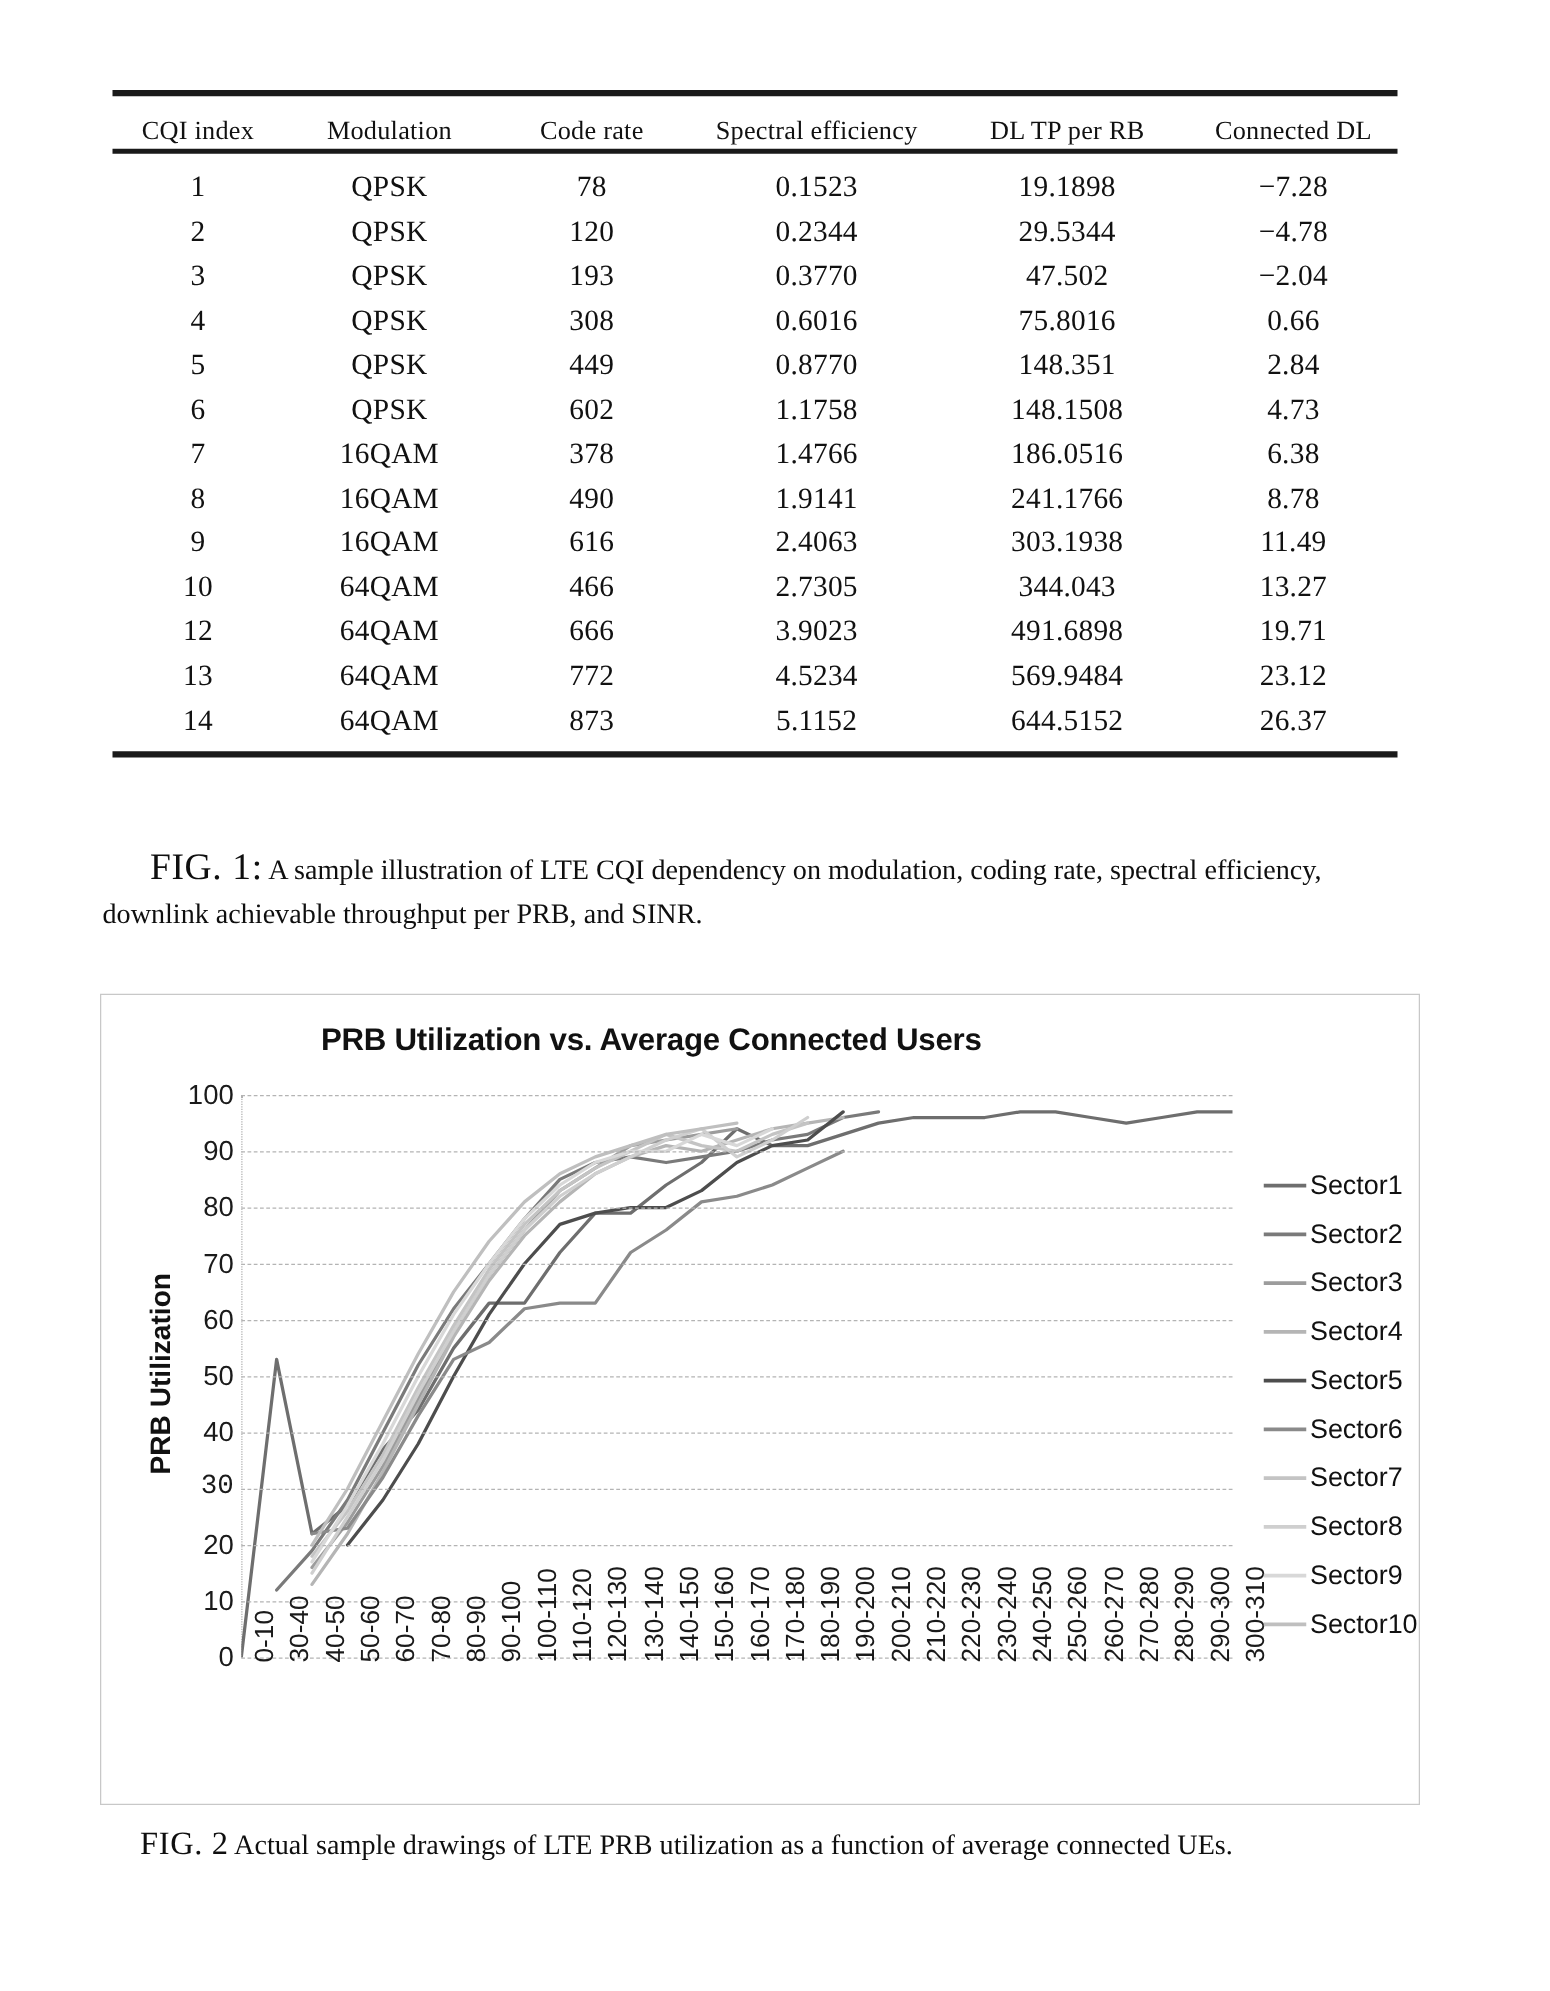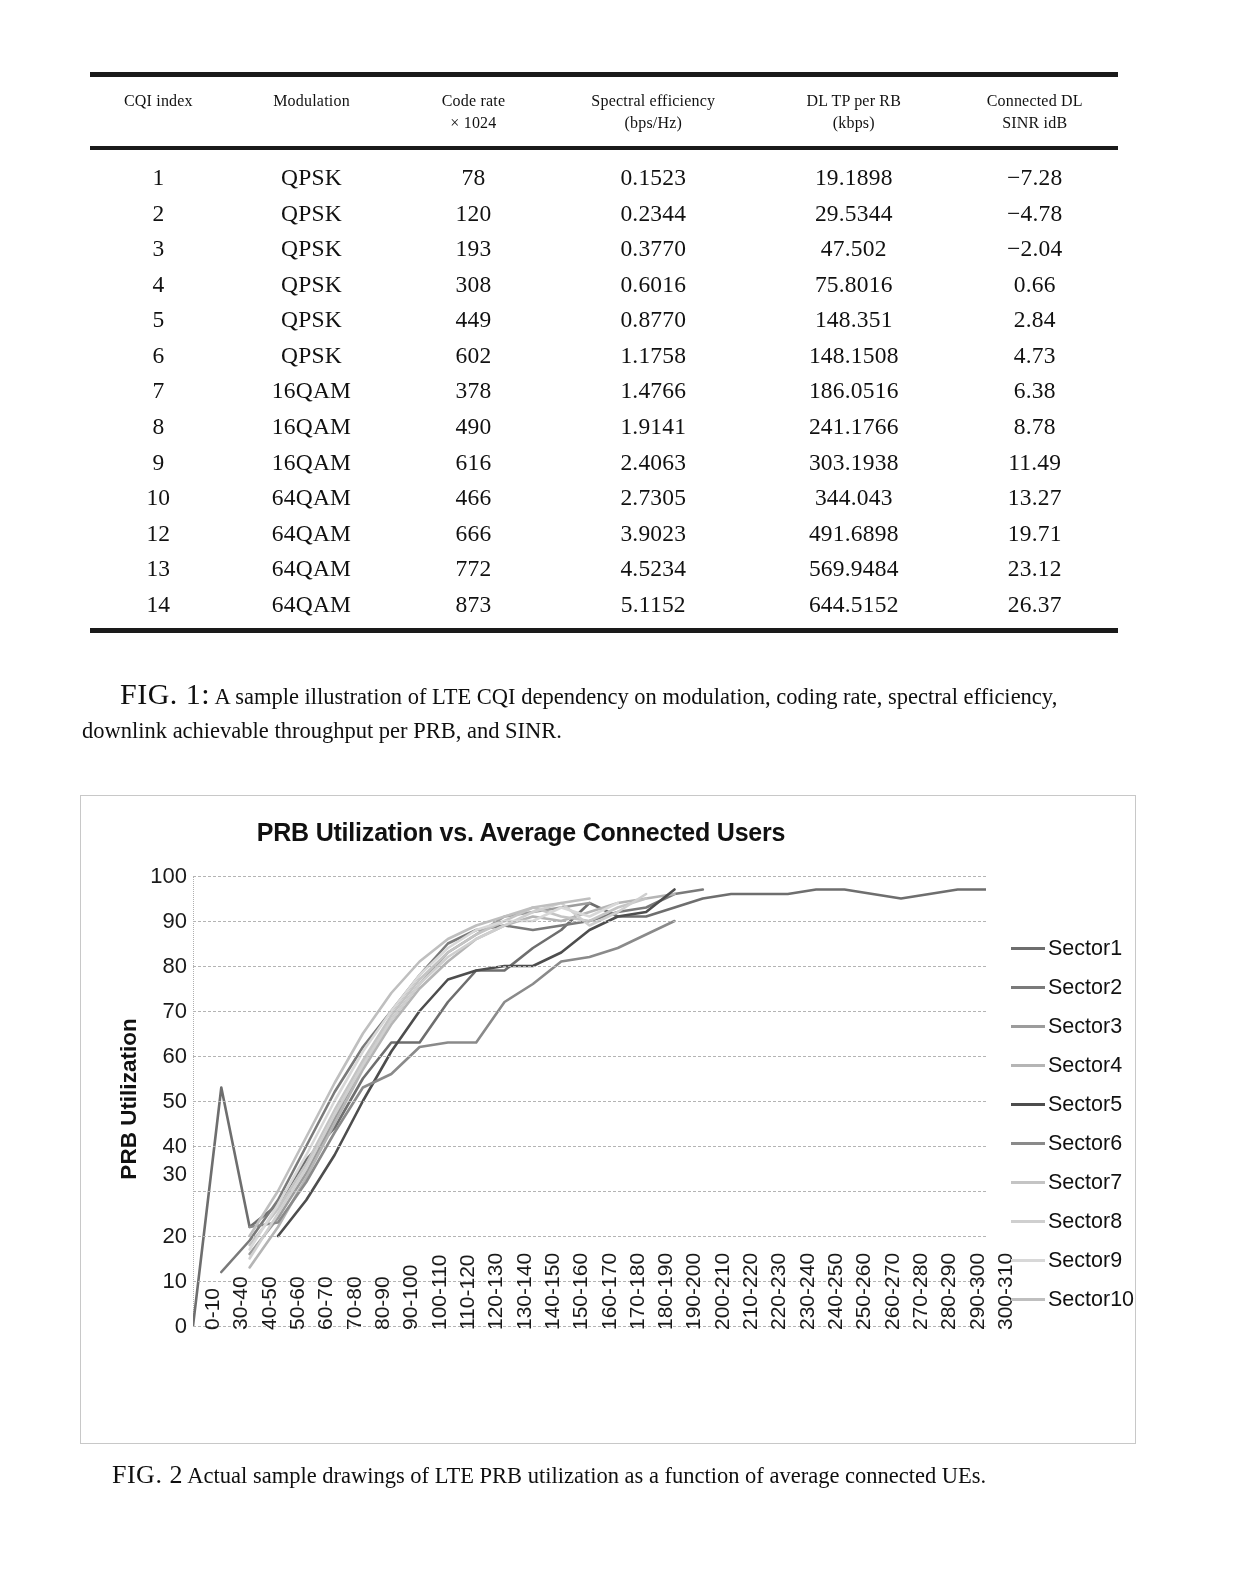--- a/index.html
+++ b/index.html
@@ -31,21 +31,21 @@
     border-top: 4px solid #1a1a1a;
     width: 100%;
   }
   table.cqi {
     width: 100%;
     border-collapse: collapse;
     font-family: "Liberation Serif", serif;
   }
   table.cqi th {
     font-weight: normal;
-    font-size: 16px;
+    font-size: 21px;
     padding: 0;
     text-align: center;
     vertical-align: top;
     line-height: 1.38;
     letter-spacing: 0.2px;
   }
   table.cqi thead tr.hdr-top th { padding-top: 13px; }
   table.cqi thead tr.hdr-bot th { padding-bottom: 12px; }
   table.cqi td {
     font-size: 23.5px;
@@ -224,28 +224,20 @@
     </colgroup>
     <thead>
       <tr class="hdr-top">
         <th>CQI index</th>
         <th>Modulation</th>
         <th>Code rate</th>
         <th>Spectral efficiency</th>
         <th>DL TP per RB</th>
         <th>Connected DL</th>
       </tr>
-      <tr class="hdr-bot">
-        <th></th>
-        <th></th>
-        <th>× 1024</th>
-        <th>(bps/Hz)</th>
-        <th>(kbps)</th>
-        <th>SINR idB</th>
-      </tr>
     </thead>
   </table>
   <div class="rule-mid"></div>
   <table class="cqi">
     <colgroup>
       <col class="c-idx">
         <col class="c-mod">
         <col class="c-rate">
       <col class="c-spec">
         <col class="c-tp">
@@ -369,21 +361,21 @@
 <div id="chart-frame">
 
   <div id="chart-title">PRB Utilization vs. Average Connected Users</div>
 
   <div id="y-axis-title">PRB Utilization</div>
 
   <div id="y-ticks">
       <div class="ylabel" style="top: 450px;">0</div>
       <div class="ylabel" style="top: 405px;">10</div>
       <div class="ylabel" style="top: 360px;">20</div>
-      <div class="ylabel" style="top: 298px;">30</div>
+      <div class="ylabel" style="top: 313px; font-family: Liberation Mono, monospace;">30</div>
       <div class="ylabel" style="top: 270px;">40</div>
       <div class="ylabel" style="top: 225px;">50</div>
       <div class="ylabel" style="top: 180px;">60</div>
       <div class="ylabel" style="top: 135px;">70</div>
       <div class="ylabel" style="top: 90px;">80</div>
       <div class="ylabel" style="top: 45px;">90</div>
       <div class="ylabel" style="top: 0px;">100</div>
     </div>
 
   <div id="plot">

